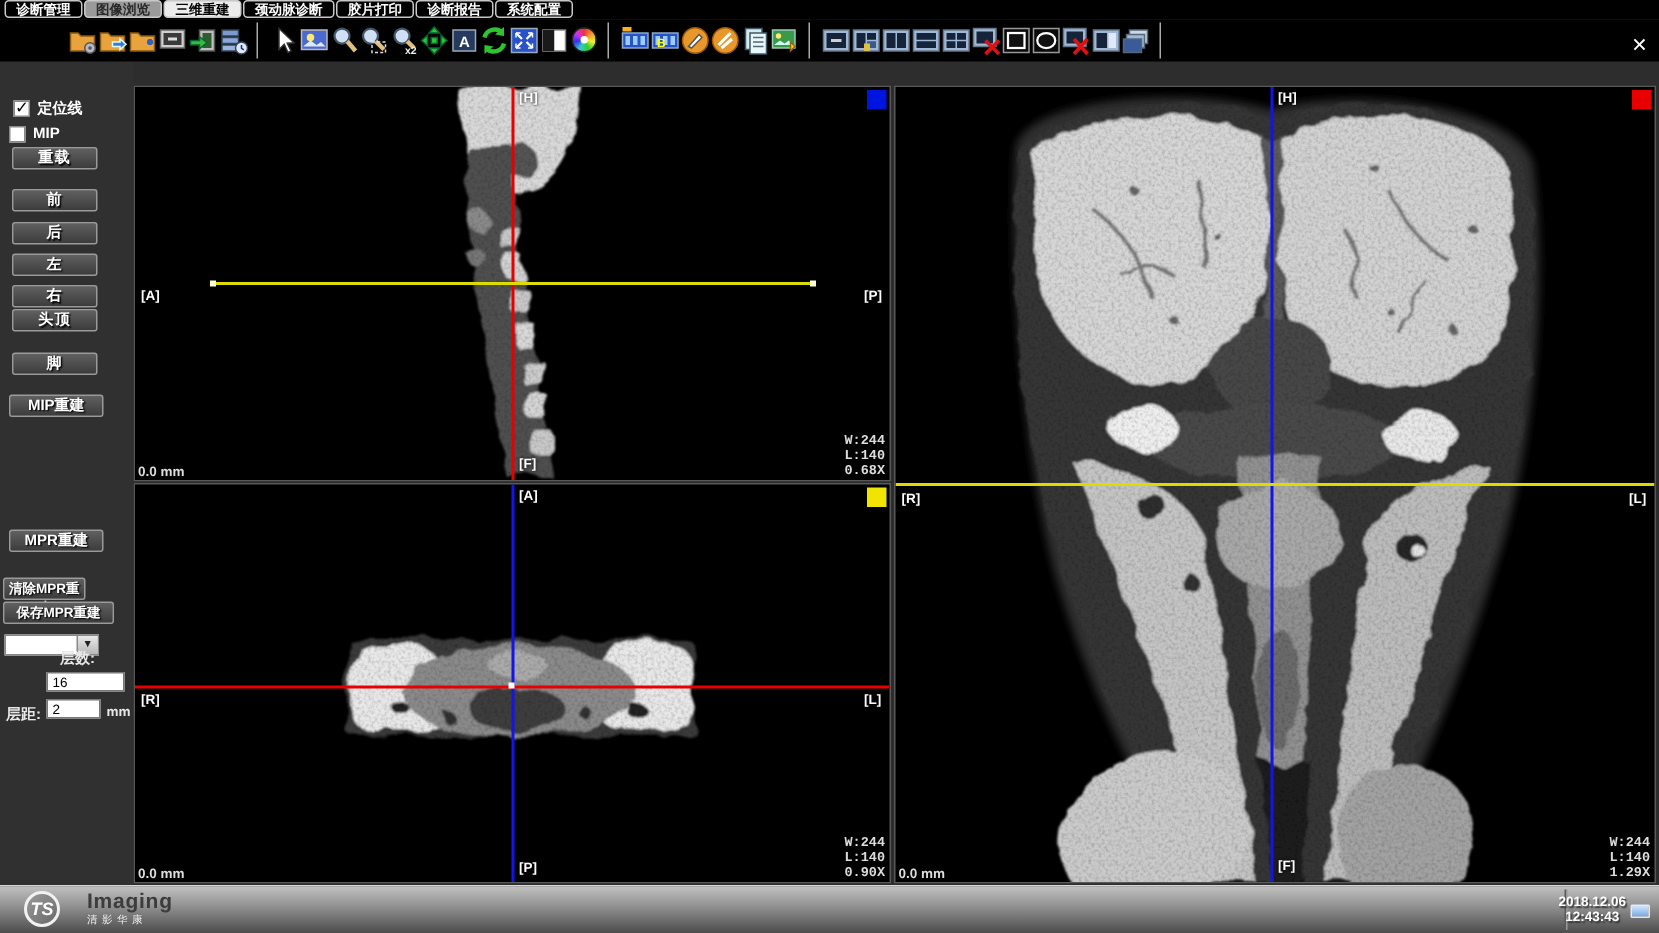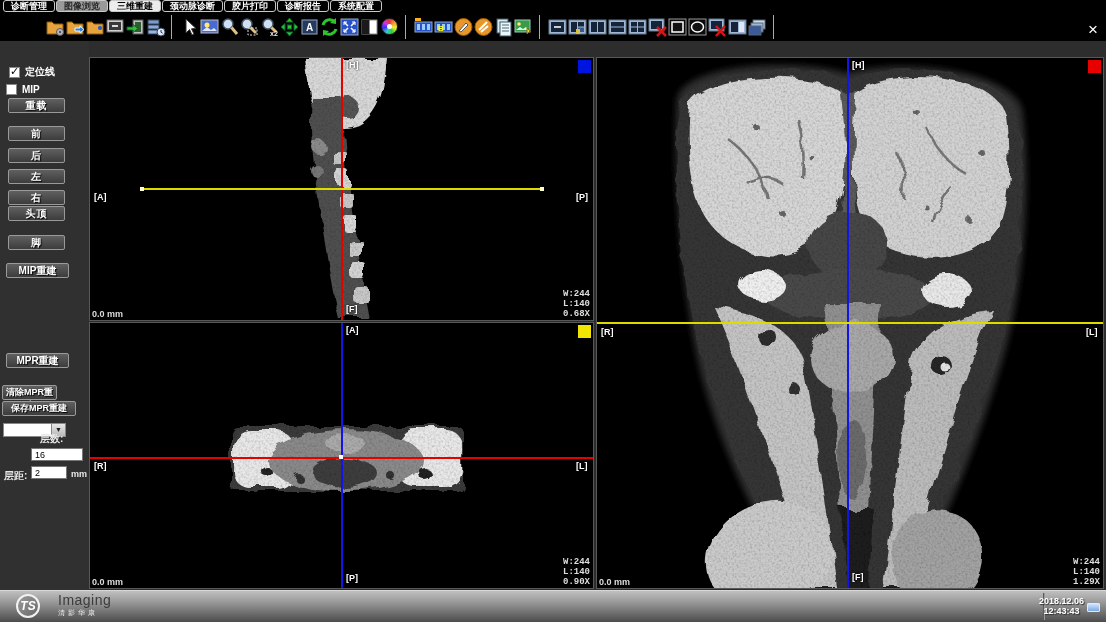--- a/index.html
+++ b/index.html
@@ -50,21 +50,21 @@
 .mmlab { position:absolute; left:2px; bottom:1px; color:#ddd; font-size:9px; font-weight:bold; z-index:4; }
 .wlz { position:absolute; right:3px; bottom:1px; color:#ddd; font-size:9px; font-weight:bold; line-height:10px; text-align:right; z-index:4;font-family:Liberation Mono, monospace; }
 .ind { position:absolute; right:2px; top:2px; width:13px; height:13px; z-index:4; }
 .ind.b { background:#0014e0; } .ind.y { background:#f0e400; } .ind.r { background:#e80000; }
 .dot { position:absolute; width:4px; height:4px; background:#ffffcc; z-index:4; }
 
 
 .statusbar { position:absolute; left:0; bottom:0; width:100%; height:32px; background:linear-gradient(#c0c0c0,#949494 40%,#5e5e5e 85%,#4c4c4c); border-top:1px solid #d8d8d8; }
 .logo { position:absolute; left:16px; top:3px; display:flex; align-items:center; gap:18px; }
 .logocircle { width:24px; height:24px; border-radius:50%; border:2px solid #f2f2f2; background:linear-gradient(135deg,#9a9a9a,#6a6a6a); color:#fff; font-size:12px; font-weight:bold; font-style:italic; text-align:center; line-height:21px; }
-.brandtxt { color:#3c3c3c; font-size:14px; font-weight:normal; letter-spacing:0.5px; line-height:13px; }
+.brandtxt { color:#3c3c3c; font-size:14px; font-weight:bold; letter-spacing:0.5px; line-height:13px; }
 .brandsub { font-size:7px; color:#f0f0f0; letter-spacing:3px; margin-top:1px; text-shadow:0 0 1px #666; }
 .sbsep { position:absolute; right:62px; top:2px; bottom:2px; width:1px; background:#5a5a5a; box-shadow:1px 0 0 #999; }
 .dtime { position:absolute; right:22px; top:5px; color:#fff; font-size:9px; font-weight:bold; text-align:center; line-height:10px; text-shadow:1px 1px 1px #333; }
 .dticon { position:absolute; right:6px; top:12px; width:13px; height:9px; background:linear-gradient(#cfe4ff,#7aa8e0); border:1px solid #e8e8e8; border-radius:1px; }
 </style>
 </head>
 <body>
 
 <div class="menubar">
   <div class="tab">诊断管理</div>

